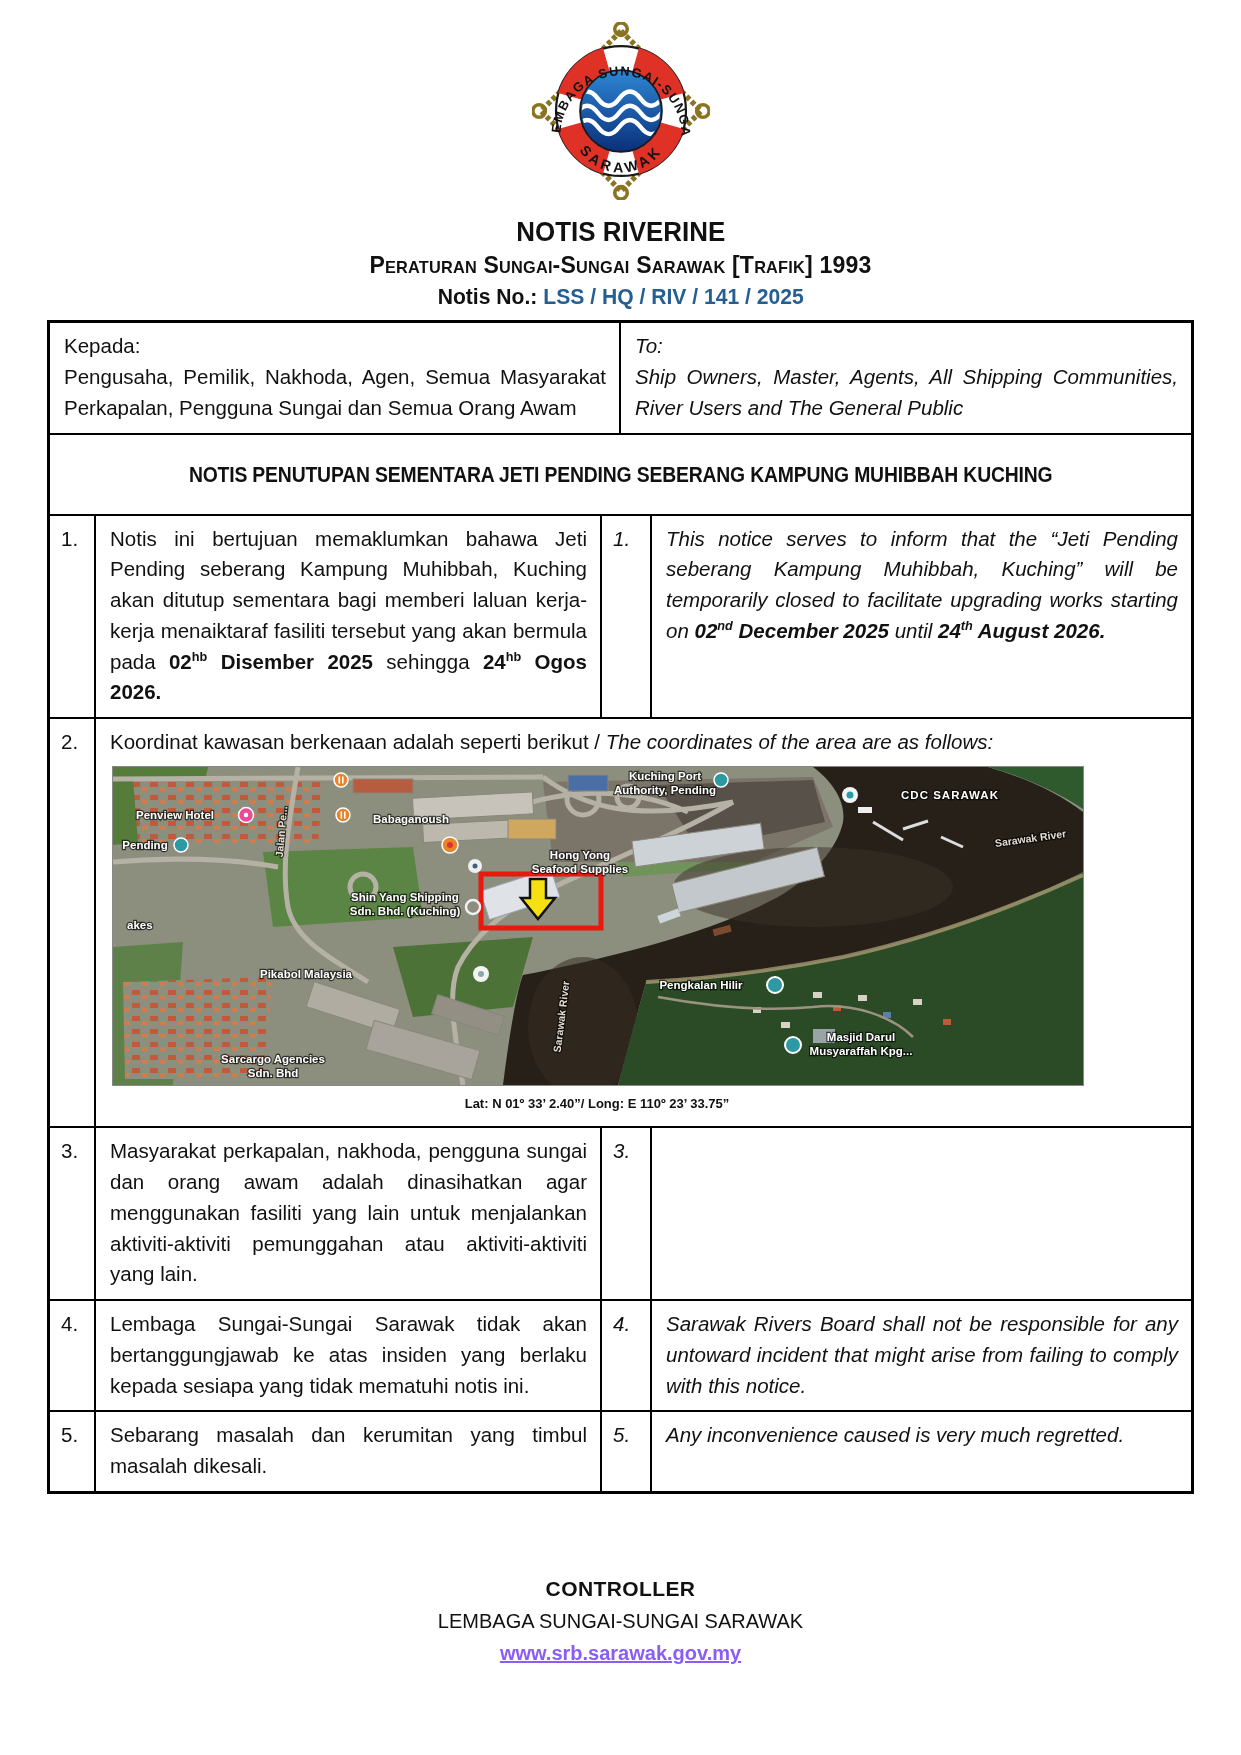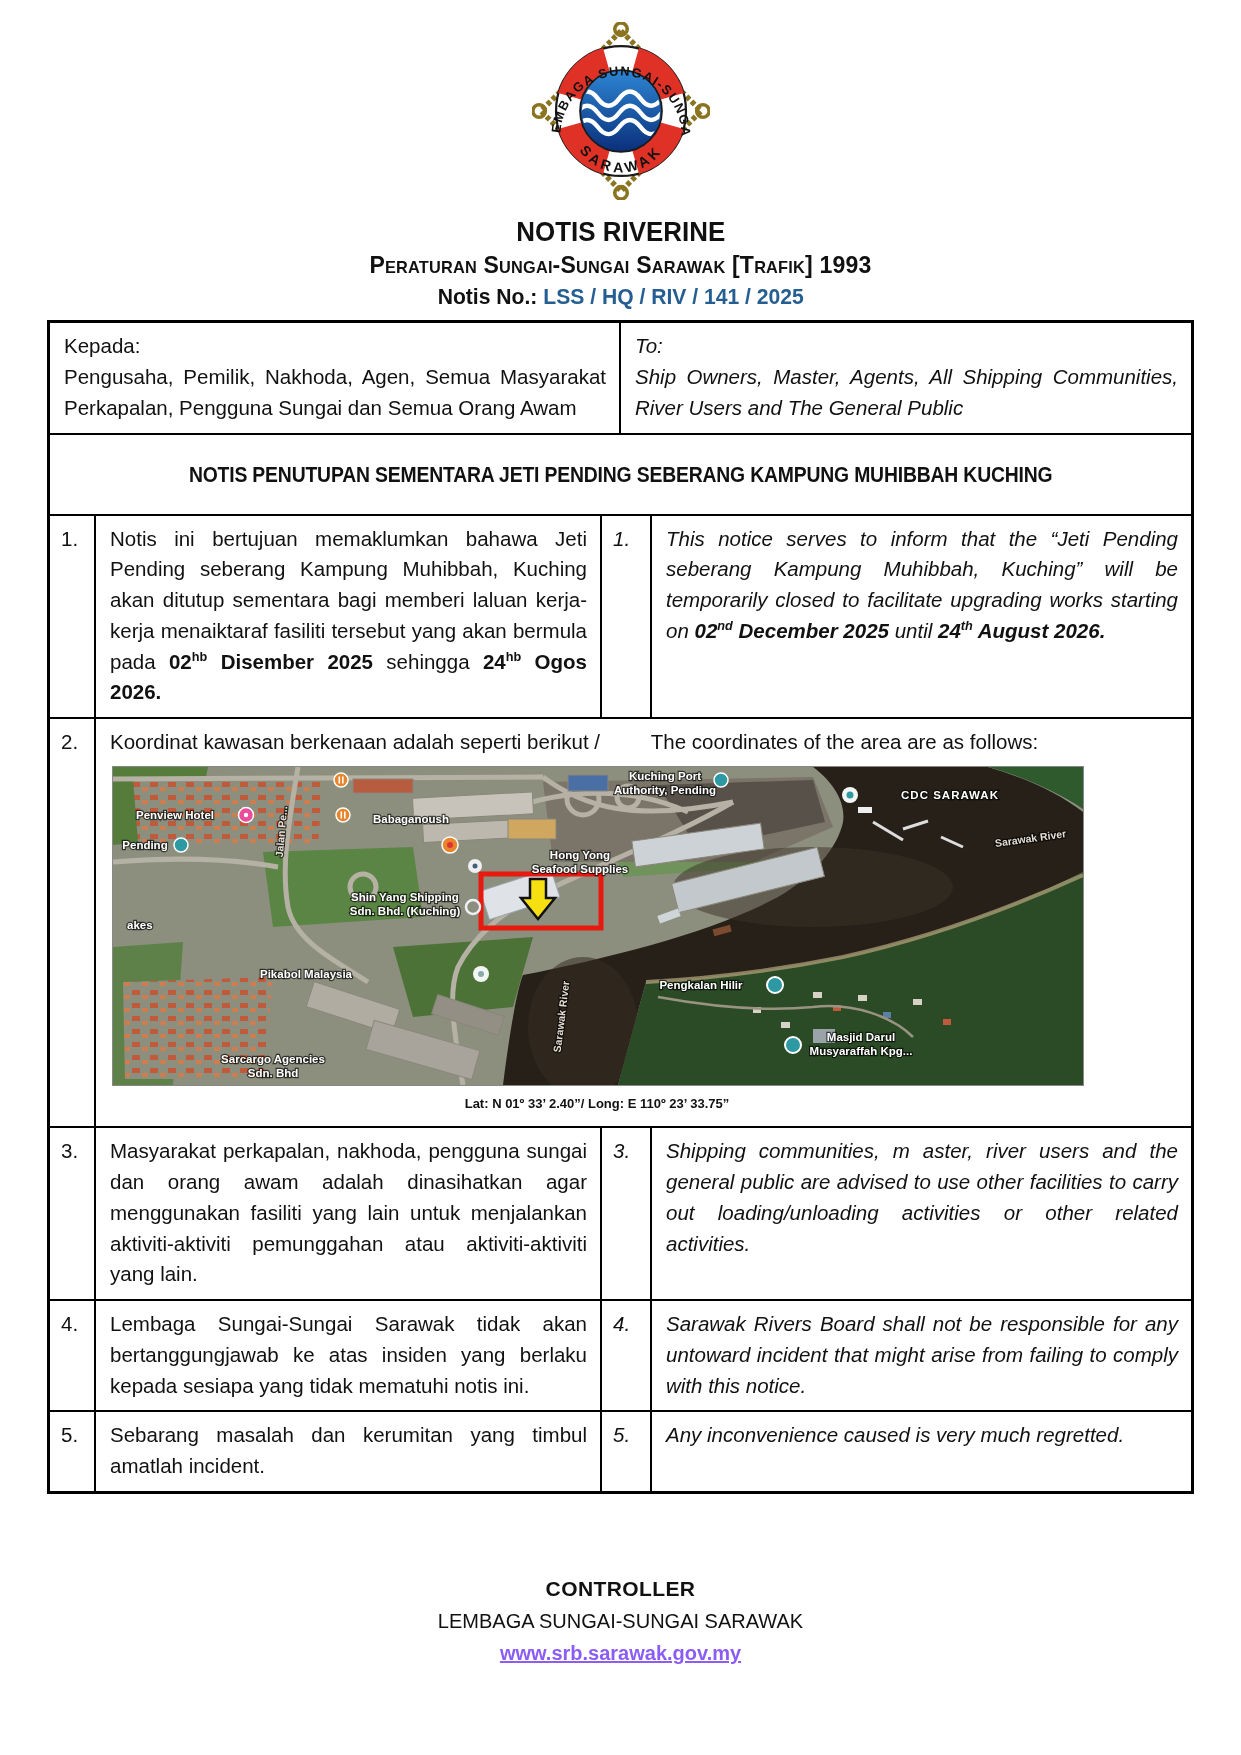--- a/index.html
+++ b/index.html
@@ -24,21 +24,21 @@
   .row.r4col{grid-template-columns:46px 506px 50px 1fr;}
   .row.rmap{grid-template-columns:46px 1fr;}
   .bR{border-right:2px solid #000;}
   .cell{padding:8px 13px 9px 14px;text-align:justify;}
   .numcell{padding:8px 4px 8px 11px;text-align:left;}
   .en{font-style:italic;}
   .title-cell{padding:23px 30px;text-align:center;font-weight:bold;font-size:22px;}
   .titlecond{display:inline-block;transform:scaleX(.88);transform-origin:center;letter-spacing:-.2px;}
   sup{font-size:.62em;line-height:0;vertical-align:super;}
   .b{font-weight:bold;}
-  .i{margin-left:45px;}
+  .i{font-style:italic;}
   
   .map-box{margin:8px 0 4px 2px;width:970px;height:318px;border:1px solid #888;}
   .coords{width:974px;text-align:center;font-weight:bold;font-size:13px;margin:8px 0 4px 0;}
   .map-label{font-size:11.5px;font-weight:600;fill:#ffffff;text-anchor:middle;
              paint-order:stroke;stroke:rgba(0,0,0,.65);stroke-width:2.4px;
              font-family:"Liberation Sans",sans-serif;}
   .map-label.dim{fill:#e3ddd2;font-size:10.5px;}
   
   .footer{margin-top:78px;text-align:center;line-height:1.6;}
   .footer .role{font-size:21px;font-weight:bold;letter-spacing:.4px;}
@@ -268,33 +268,32 @@
           </div>
 
           <div class="coords">Lat: N 01º 33’ 2.40”/ Long: E 110º 23’ 33.75”</div>
         </div>
       </div>
 
       <div class="row r4col">
         <div class="numcell bR">3.</div>
         <div class="cell bR">Masyarakat perkapalan, nakhoda, pengguna sungai dan orang awam adalah dinasihatkan agar menggunakan fasiliti yang lain untuk menjalankan aktiviti-aktiviti pemunggahan atau aktiviti-aktiviti yang lain.</div>
         <div class="numcell bR en">3.</div>
-        <div class="cell en">Shipping communities, m aster, river users and the general public are advised to use other facilities to carry out loading/unloading activities or other related activities.</div>
       </div>
 
       <div class="row r4col">
         <div class="numcell bR">4.</div>
         <div class="cell bR">Lembaga Sungai-Sungai Sarawak tidak akan bertanggungjawab ke atas insiden yang berlaku kepada sesiapa yang tidak mematuhi notis ini.</div>
         <div class="numcell bR en">4.</div>
         <div class="cell en">Sarawak Rivers Board shall not be responsible for any untoward incident that might arise from failing to comply with this notice.</div>
       </div>
 
       <div class="row r4col">
         <div class="numcell bR">5.</div>
-        <div class="cell bR">Sebarang masalah dan kerumitan yang timbul amatlah incident.</div>
+        <div class="cell bR">Sebarang masalah dan kerumitan yang timbul masalah dikesali.</div>
         <div class="numcell bR en">5.</div>
         <div class="cell en">Any inconvenience caused is very much regretted.</div>
       </div>
 
     </div>
 
     <div class="footer">
       <div class="role">CONTROLLER</div>
       <div class="org">LEMBAGA SUNGAI-SUNGAI SARAWAK</div>
       <div><a href="#">www.srb.sarawak.gov.my</a></div>

